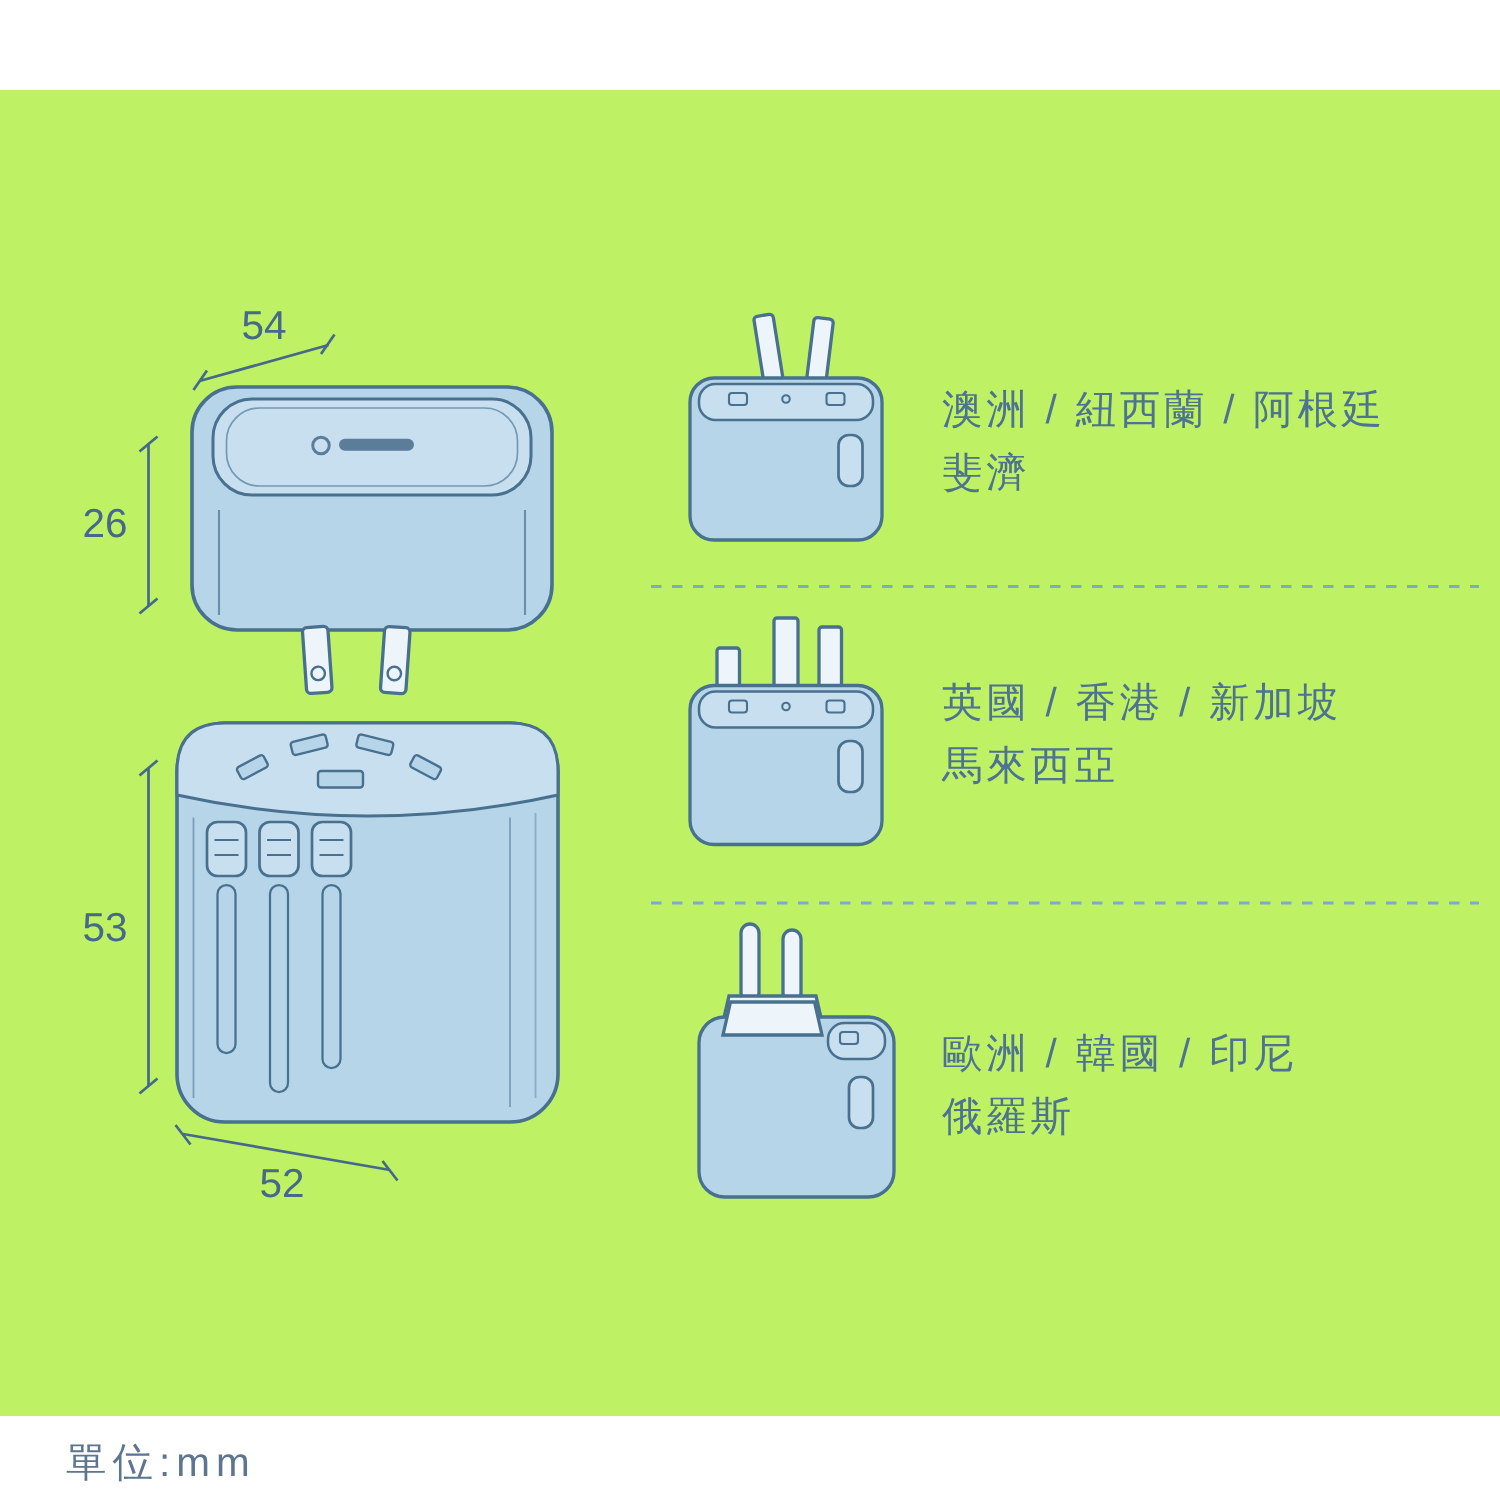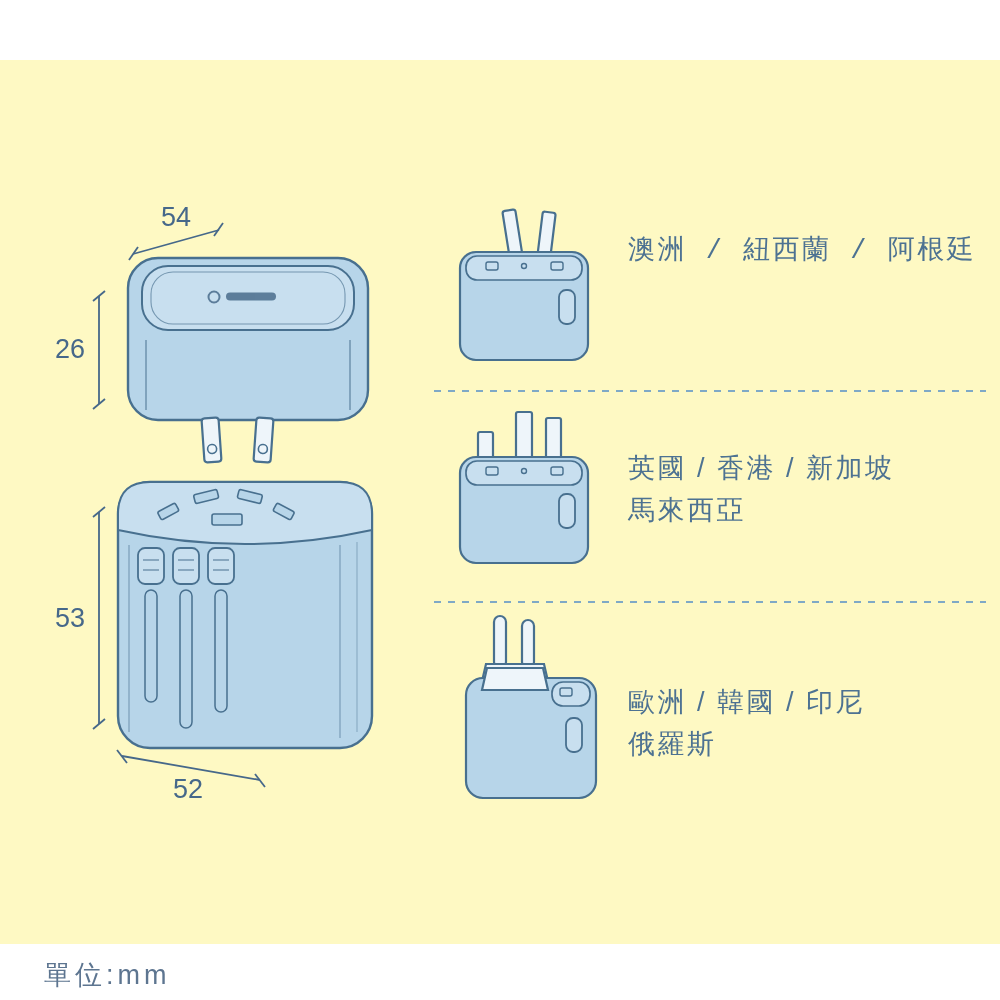--- a/index.html
+++ b/index.html
@@ -1,34 +1,34 @@
 <!DOCTYPE html>
 <html><head>
 <meta charset="utf-8">
 <style>
   html,body{margin:0;padding:0;}
   body{font-family:"Liberation Sans","DejaVu Sans",sans-serif;}
   .stage{
     position:relative;width:1000px;height:1000px;overflow:hidden;
-    background:#fef9c3;
+    background:#bef264;
   }
   .bar{position:absolute;left:0;width:1000px;background:#ffffff;}
   .bar-top{top:0;height:60px;}
   .bar-bottom{top:944px;height:56px;}
   .unit-label{
     position:absolute;left:28px;top:957px;
     font-size:27px;color:#5d7590;letter-spacing:4px;margin-left:16px;
   }
   .diagram-svg{position:absolute;left:0;top:0;}
   .region-row{
     position:absolute;left:628px;width:360px;
     color:#4d7292;font-size:27px;letter-spacing:2.5px;line-height:42px;
   }
   .region-row .line{display:block;white-space:nowrap;}
-  .row-1{top:230px;font-family:Liberation Mono, monospace;}
+  .row-1{top:252px;}
   .row-2{top:447px;}
   .row-3{top:681px;}
   text.dim{
     font-family:"Liberation Sans","DejaVu Sans",sans-serif;
     font-size:27px;fill:#46688a;
   }
 </style>
 </head>
 <body>
 
@@ -164,20 +164,21 @@
       </g>
       <rect x="566" y="718" width="16" height="34" rx="7" fill="#c8dfef" stroke-width="1.8"></rect>
     </g>
 
     <line x1="434" y1="391" x2="986" y2="391" stroke="#7fa9c6" stroke-width="2" stroke-dasharray="7 7"></line>
     <line x1="434" y1="602" x2="986" y2="602" stroke="#7fa9c6" stroke-width="2" stroke-dasharray="7 7"></line>
   </svg>
 
   <div class="region-row row-1">
     <span class="line">澳洲 / 紐西蘭 / 阿根廷</span>
+    <span class="line">斐濟</span>
   </div>
   <div class="region-row row-2">
     <span class="line">英國 / 香港 / 新加坡</span>
     <span class="line">馬來西亞</span>
   </div>
   <div class="region-row row-3">
     <span class="line">歐洲 / 韓國 / 印尼</span>
     <span class="line">俄羅斯</span>
   </div>
 

